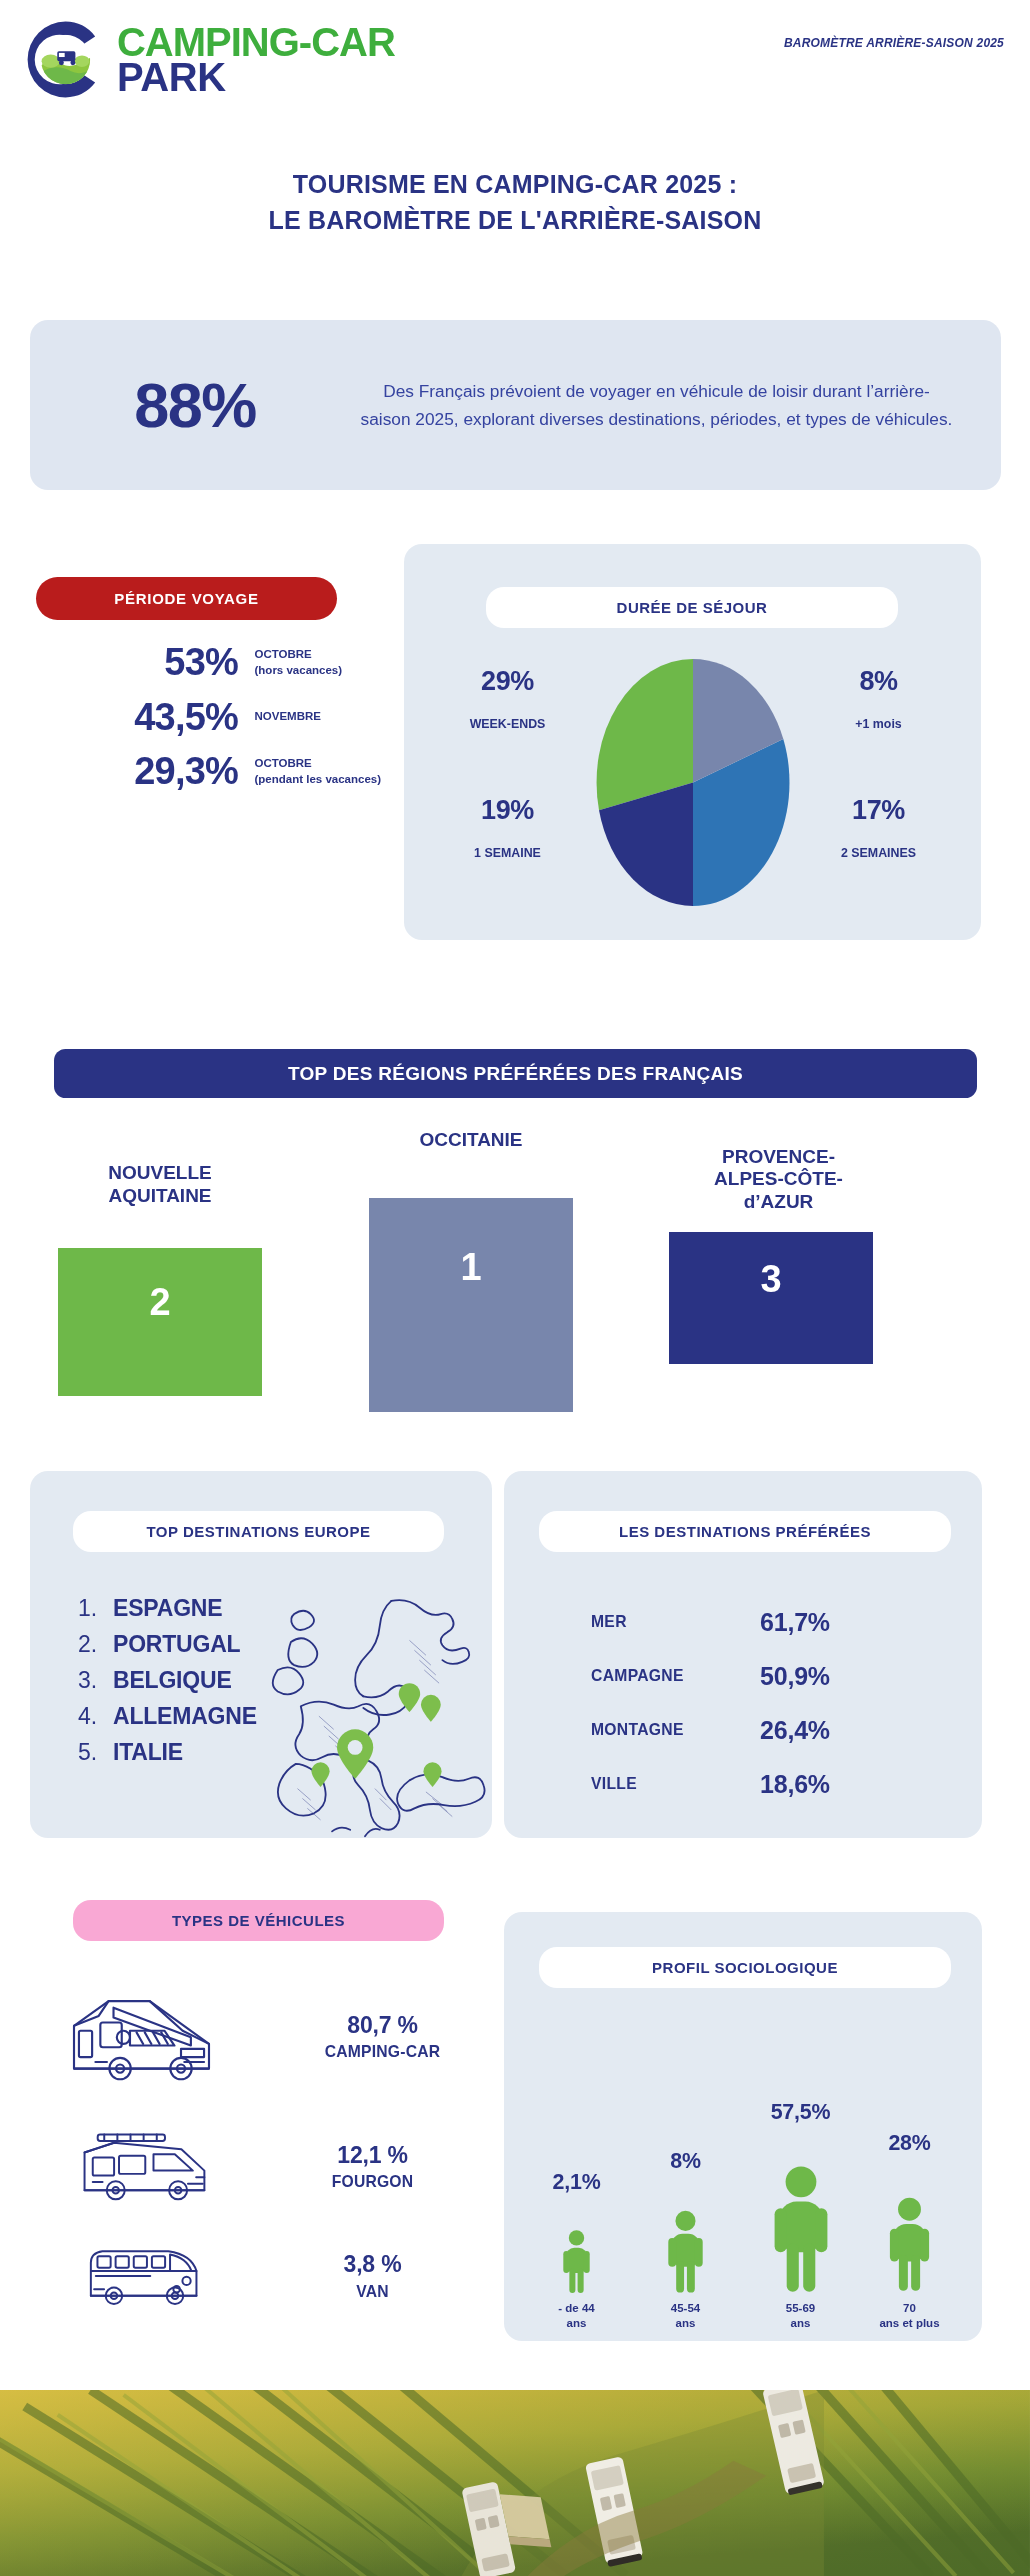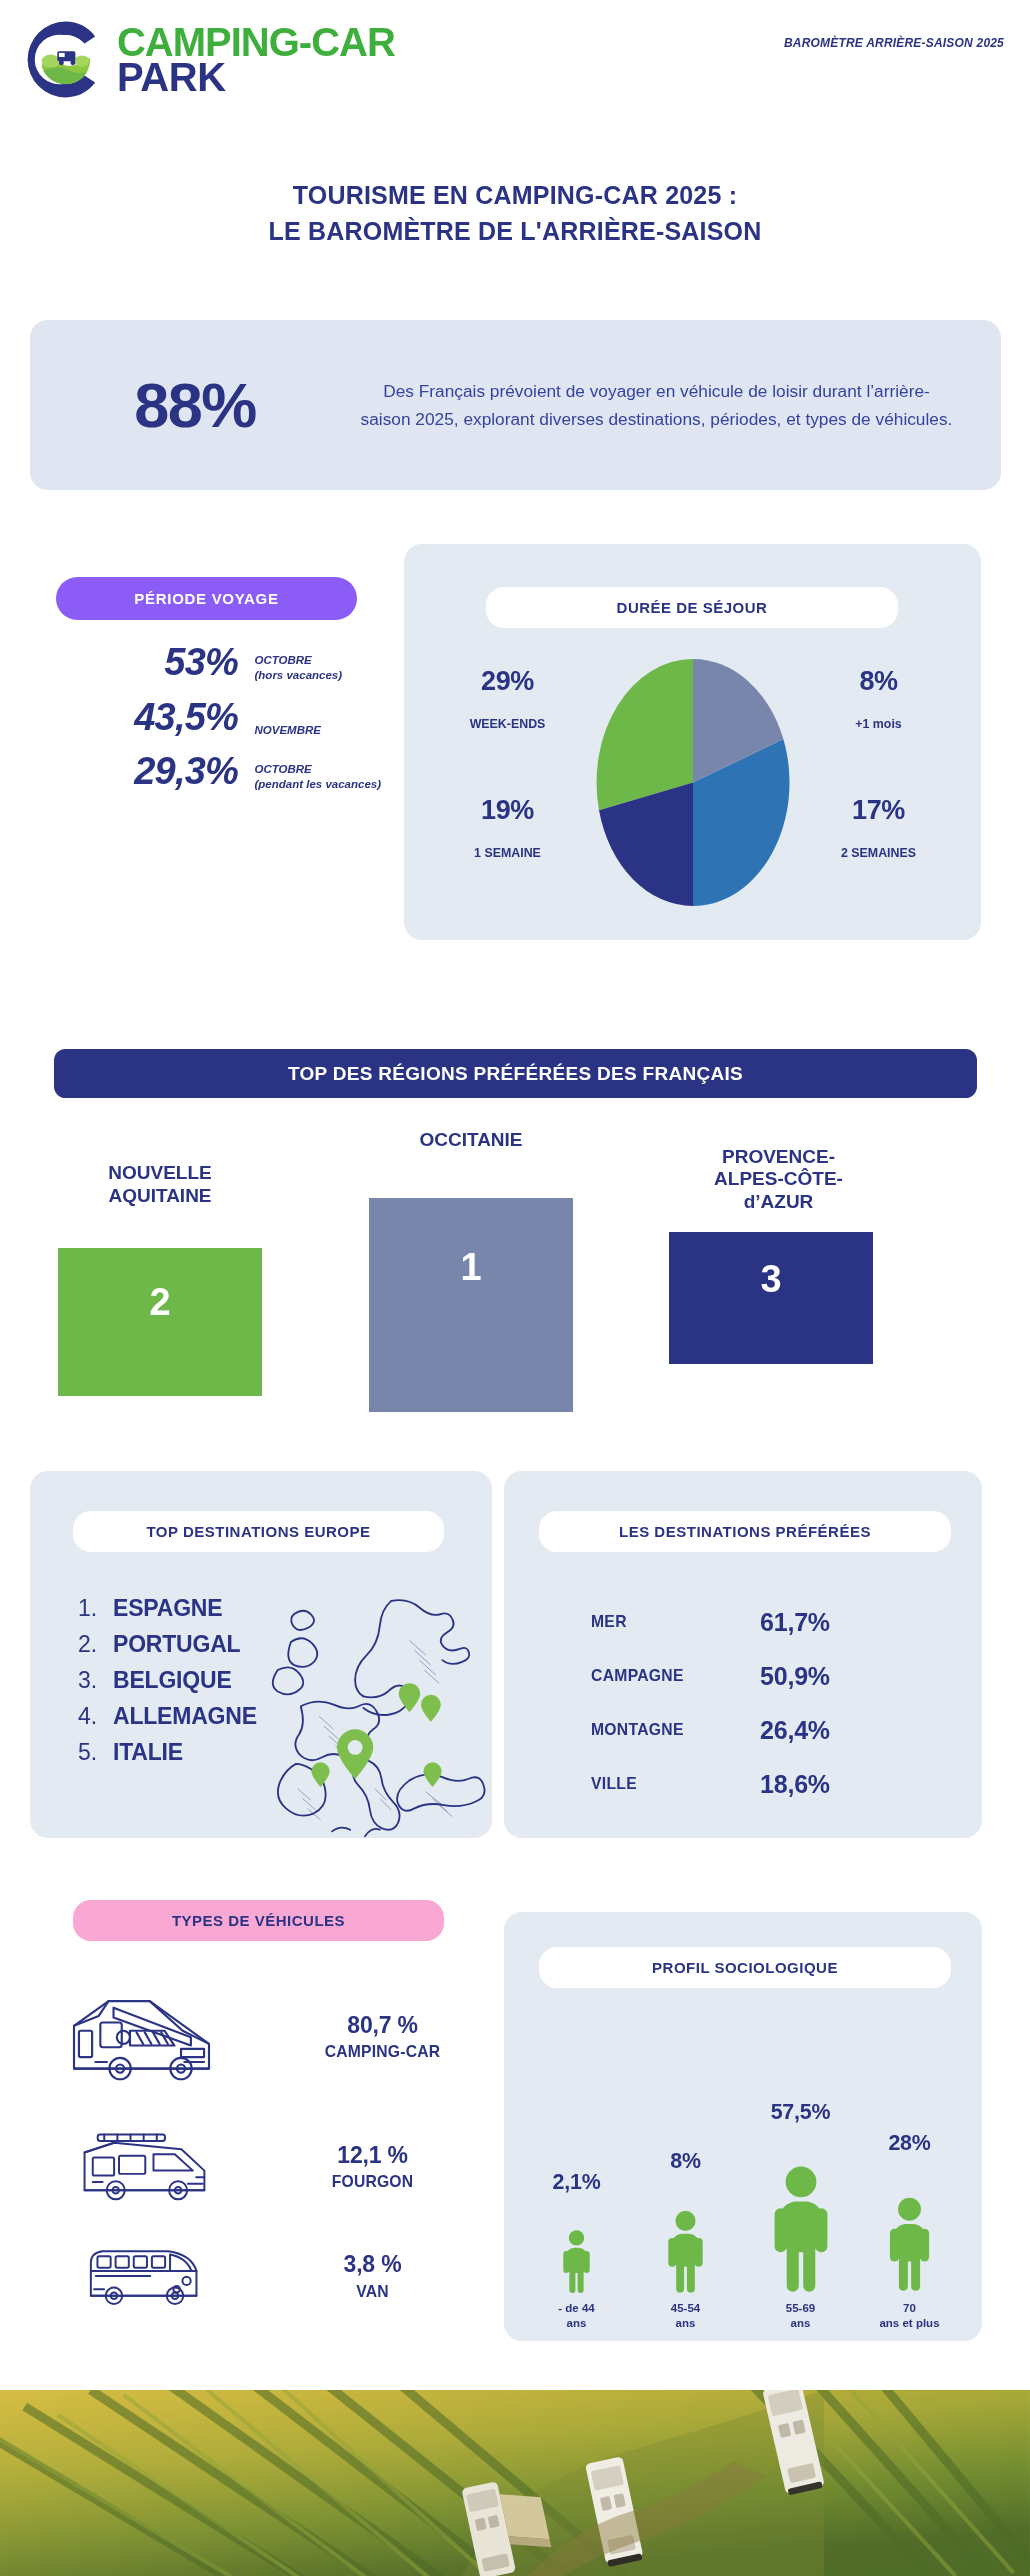--- a/index.html
+++ b/index.html
@@ -22,21 +22,21 @@
   .logo-l1 { font-size:40px; font-weight:900; color:#3EAE3D; letter-spacing:-1px; }
   .logo-l2 { font-size:40px; font-weight:900; color:#2A3384; letter-spacing:-0.4px; }
   .kicker {
     position:absolute; right:26px; top:36px;
     font-size:12px; font-style:italic; font-weight:700;
     color:#2A3384; letter-spacing:0.2px;
   }
 
   
   .title {
-    position:absolute; left:0; top:177px; width:1030px;
+    position:absolute; left:0; top:166px; width:1030px;
     text-align:center; font-size:25px; font-weight:900;
     color:#2A3384; line-height:1.45; letter-spacing:0.2px;
   }
 
   
   .hero {
     position:absolute; left:30px; top:320px; width:971px; height:170px;
     background:#DFE6F1; border-radius:18px;
     display:flex; align-items:center;
   }
@@ -44,27 +44,27 @@
     width:330px; text-align:center; font-size:63px; font-weight:900;
     color:#2A3384; letter-spacing:-1.6px;
   }
   .hero-txt {
     flex:1; padding-right:48px; font-size:17.3px; line-height:1.62;
     color:#3543A0; text-align:center; font-weight:400;
   }
 
   
   .pill-nav {
-    position:absolute; left:56px; top:577px; width:301px; height:43px;
-    background:#8b5cf6; border-radius:21.4px; color:#fff;
+    position:absolute; left:36px; top:577px; width:301px; height:43px;
+    background:#b91c1c; border-radius:21.4px; color:#fff;
     display:flex; align-items:center; justify-content:center;
     font-size:15px; font-weight:800; letter-spacing:0.7px;
   }
   .period-list { position:absolute; left:40px; top:641px; width:346px; }
-  .period-row { display:flex; align-items:flex-end; margin-bottom:11.5px;font-style:italic; }
+  .period-row { display:flex; align-items:center; margin-bottom:11.5px; }
   .period-row .pv { width:198px; text-align:right; font-size:38px; font-weight:900; color:#2A3384; letter-spacing:-0.8px; }
   .period-row .pl { flex:1; padding-left:16.5px; font-size:11.5px; font-weight:800; color:#2A3384; line-height:1.35; }
   .period-row .pl .sub { font-weight:700; }
 
   .pie-card {
     position:absolute; left:404px; top:544px; width:577px; height:396px;
     background:#E3EAF2; border-radius:18px;
   }
   .white-pill {
     background:#ffffff; border-radius:18px; height:41px;

